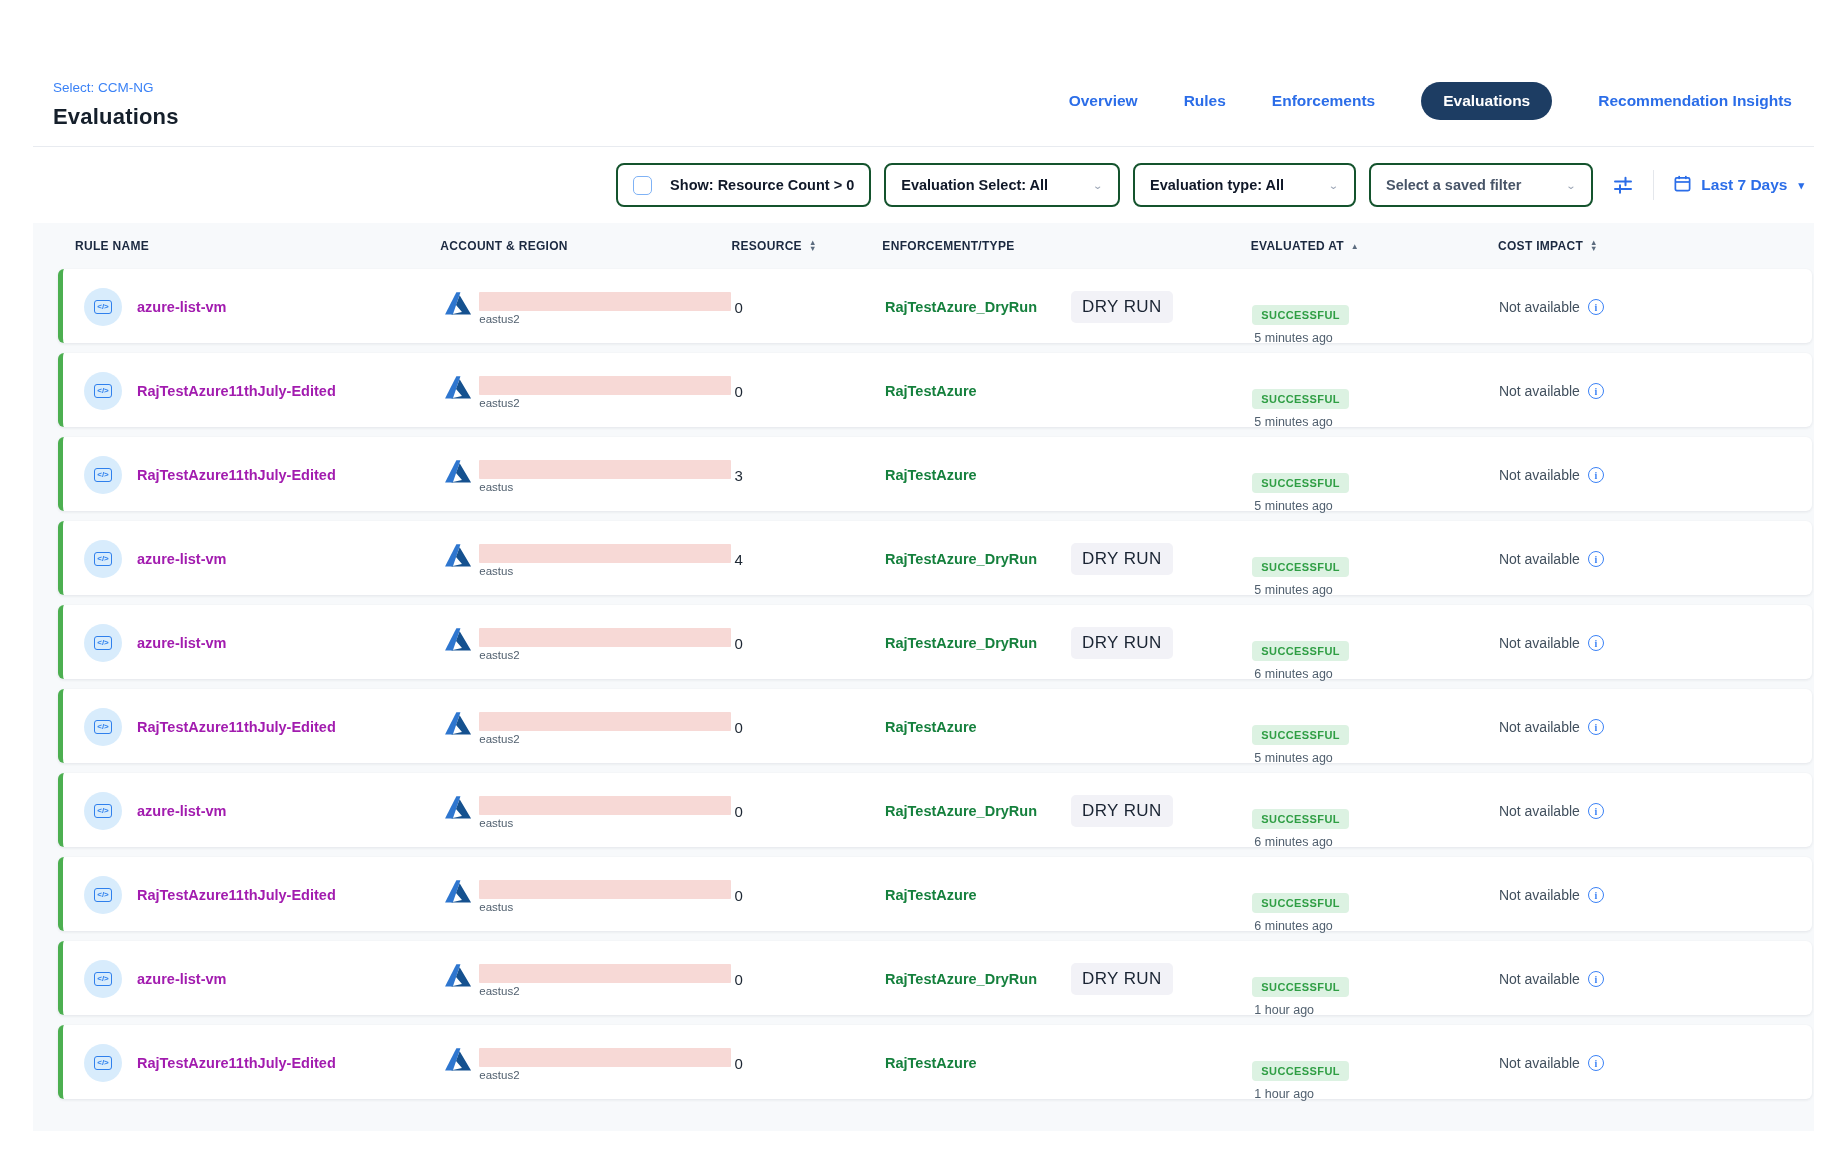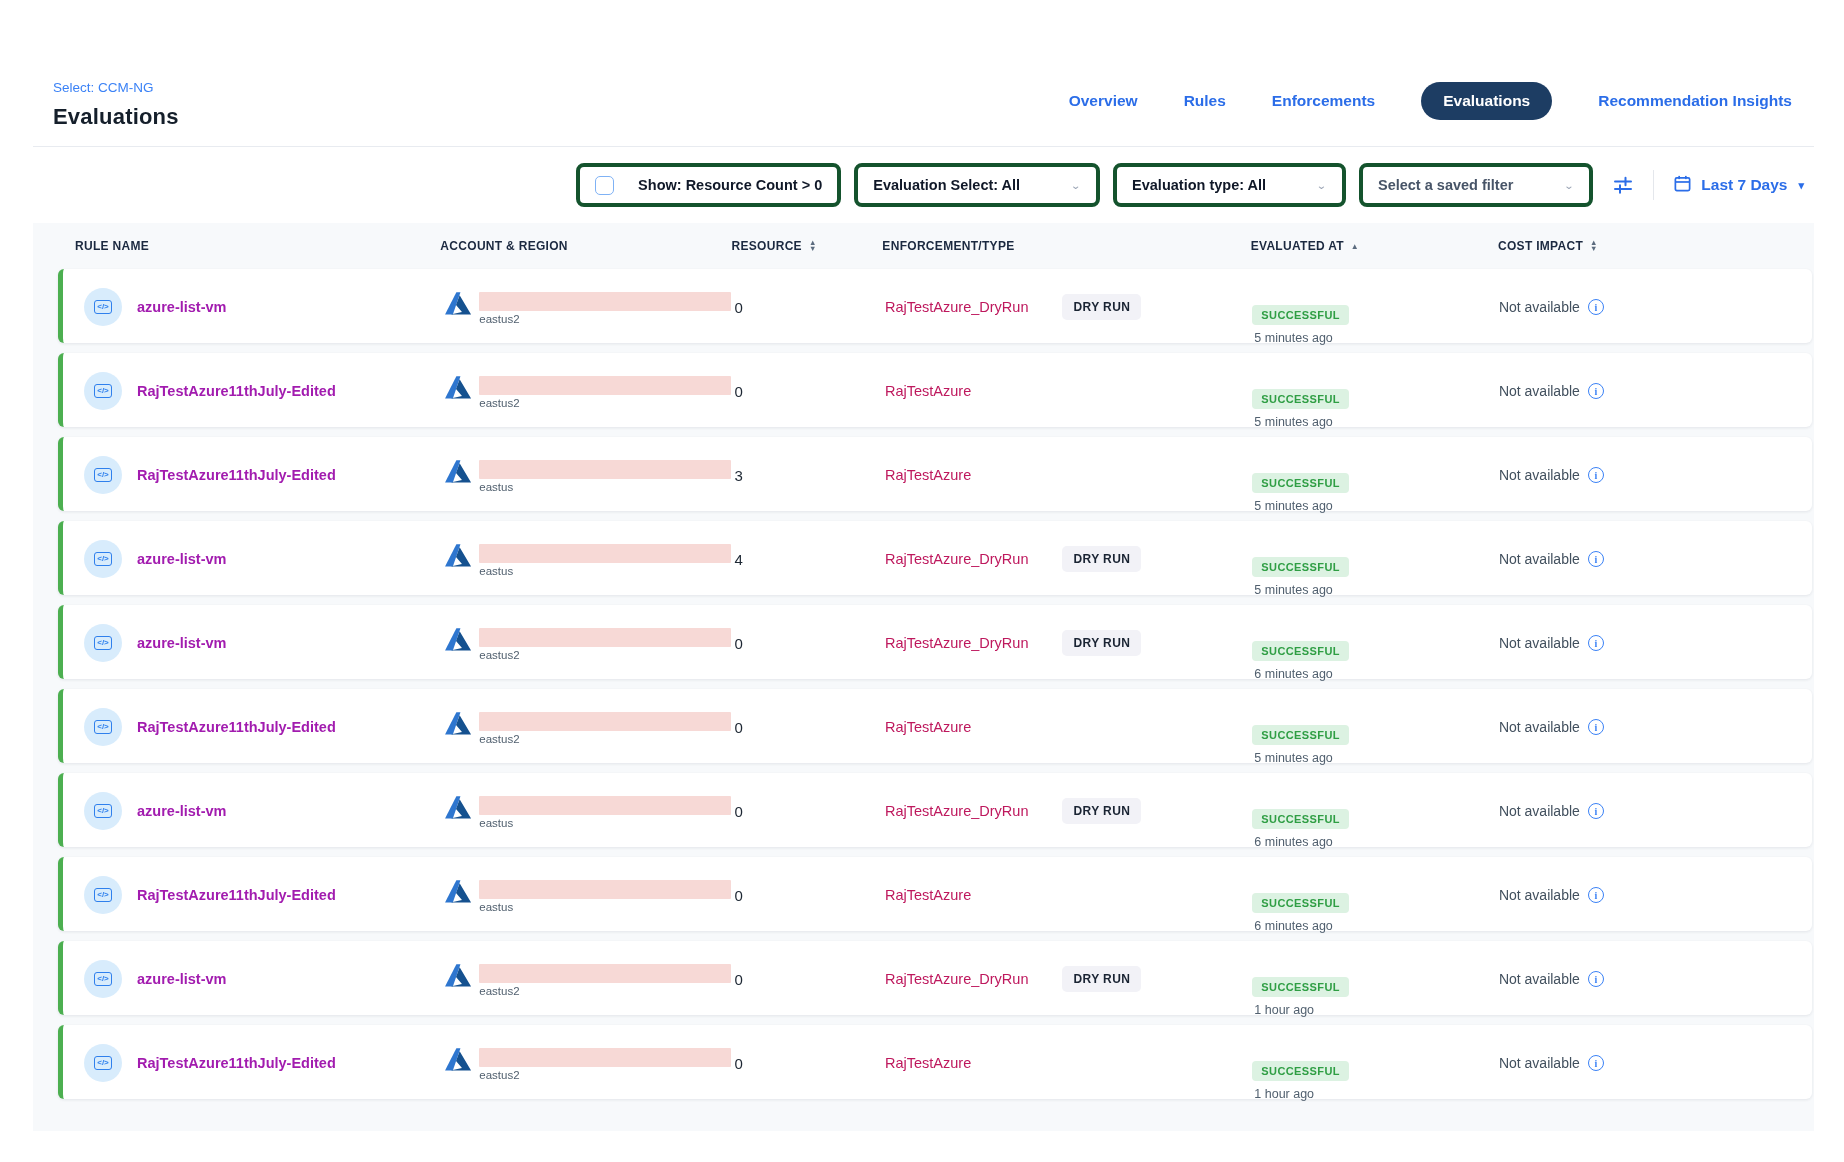--- a/index.html
+++ b/index.html
@@ -14,22 +14,22 @@
   .page-title { font-size:22px; font-weight:700; color:#151f2b; letter-spacing:.2px; }
   .nav { display:flex; align-items:center; gap:46px; padding-bottom:10px;margin-left:14px; }
   .nav a { font-size:15.5px; font-weight:600; color:#2b6de8; text-decoration:none; white-space:nowrap; }
   .nav a.pill { background:#1d3d63; color:#fff; padding:10px 22px; border-radius:22px; }
 
   .divider { height:1px; background:#e8ebf0; }
 
   
   .filterbar { display:flex; justify-content:flex-end; align-items:center;
     gap:13px; padding:16px 4px 16px 0; background:#fff; }
-  .ctrl { height:44px; display:flex; align-items:center; gap:24px;
-    border:4px solid #14532d; border-radius:8px; background:#fff; padding:0 15px;
+  .ctrl { height:44px; display:flex; align-items:center; gap:18px;
+    border:2px solid #14532d; border-radius:8px; background:#fff; padding:0 15px;
     font-size:14.5px; cursor:pointer; }
   .chk { width:19px; height:19px; border:1.6px solid #7fb2f5; border-radius:5px; background:#fff; }
   .chk-label { font-weight:700; color:#101828; }
   .sel-label { font-weight:600; color:#101828; }
   .sel-label.muted { font-weight:700; color:#475467; }
   .chev { color:#98a2b3; font-size:13px; margin-left:26px; transform:scaleY(.8); }
   .icon-btn { width:34px; height:34px; display:flex; align-items:center; justify-content:center; cursor:pointer; }
   .vdiv { width:1px; height:30px; background:#e4e7ec; }
   .daterange { display:flex; align-items:center; gap:9px; color:#2b6de8;
     font-weight:600; font-size:15.5px; padding:0 6px; cursor:pointer; white-space:nowrap; }
@@ -54,22 +54,22 @@
   .rule-name { font-size:14.5px; font-weight:600; color:#a21caf; }
 
   .acct-cell { display:flex; align-items:flex-start; gap:7px; }
   .acct-right { display:flex; flex-direction:column; gap:2px; padding-top:2px; }
   .redacted { width:252px; height:19px; background:#f7d9d6; border-radius:1px; }
   .region { font-size:11.5px; color:#51606f; }
 
   .resource { font-size:15px; font-weight:500; color:#1d2733; }
 
   .enf-cell { display:flex; align-items:center; gap:34px; }
-  .enf-link { font-size:14.5px; font-weight:400; color:#be185d; text-decoration:none; }
-  .dry-badge { background:#f2f2f7; color:#1a2433; font-size:12px; font-weight:700;
+  .enf-link { font-size:14.5px; font-weight:700; color:#15803d; text-decoration:none; }
+  .dry-badge { background:#f2f2f7; color:#1a2433; font-size:17px; font-weight:400;
     letter-spacing:.4px; padding:6px 11px; border-radius:5px; white-space:nowrap; }
 
   .eval-cell { display:flex; flex-direction:column; align-items:flex-start; gap:6px; }
   .status-badge { background:#dcf2e2; color:#2f9e44; font-size:11px; font-weight:700;
     letter-spacing:.4px; padding:4px 9px; border-radius:4px;margin-top:36px; }
   .time { font-size:12.5px; color:#51606f; padding-left:2px; }
 
   .cost-cell { display:flex; align-items:center; gap:8px; font-size:14px; color:#42505e; }
   .info-ico { width:16px; height:16px; border:1.3px solid #3b82f6; border-radius:50%;
     color:#3b82f6; font-size:10px; font-weight:700; display:flex; align-items:center;

